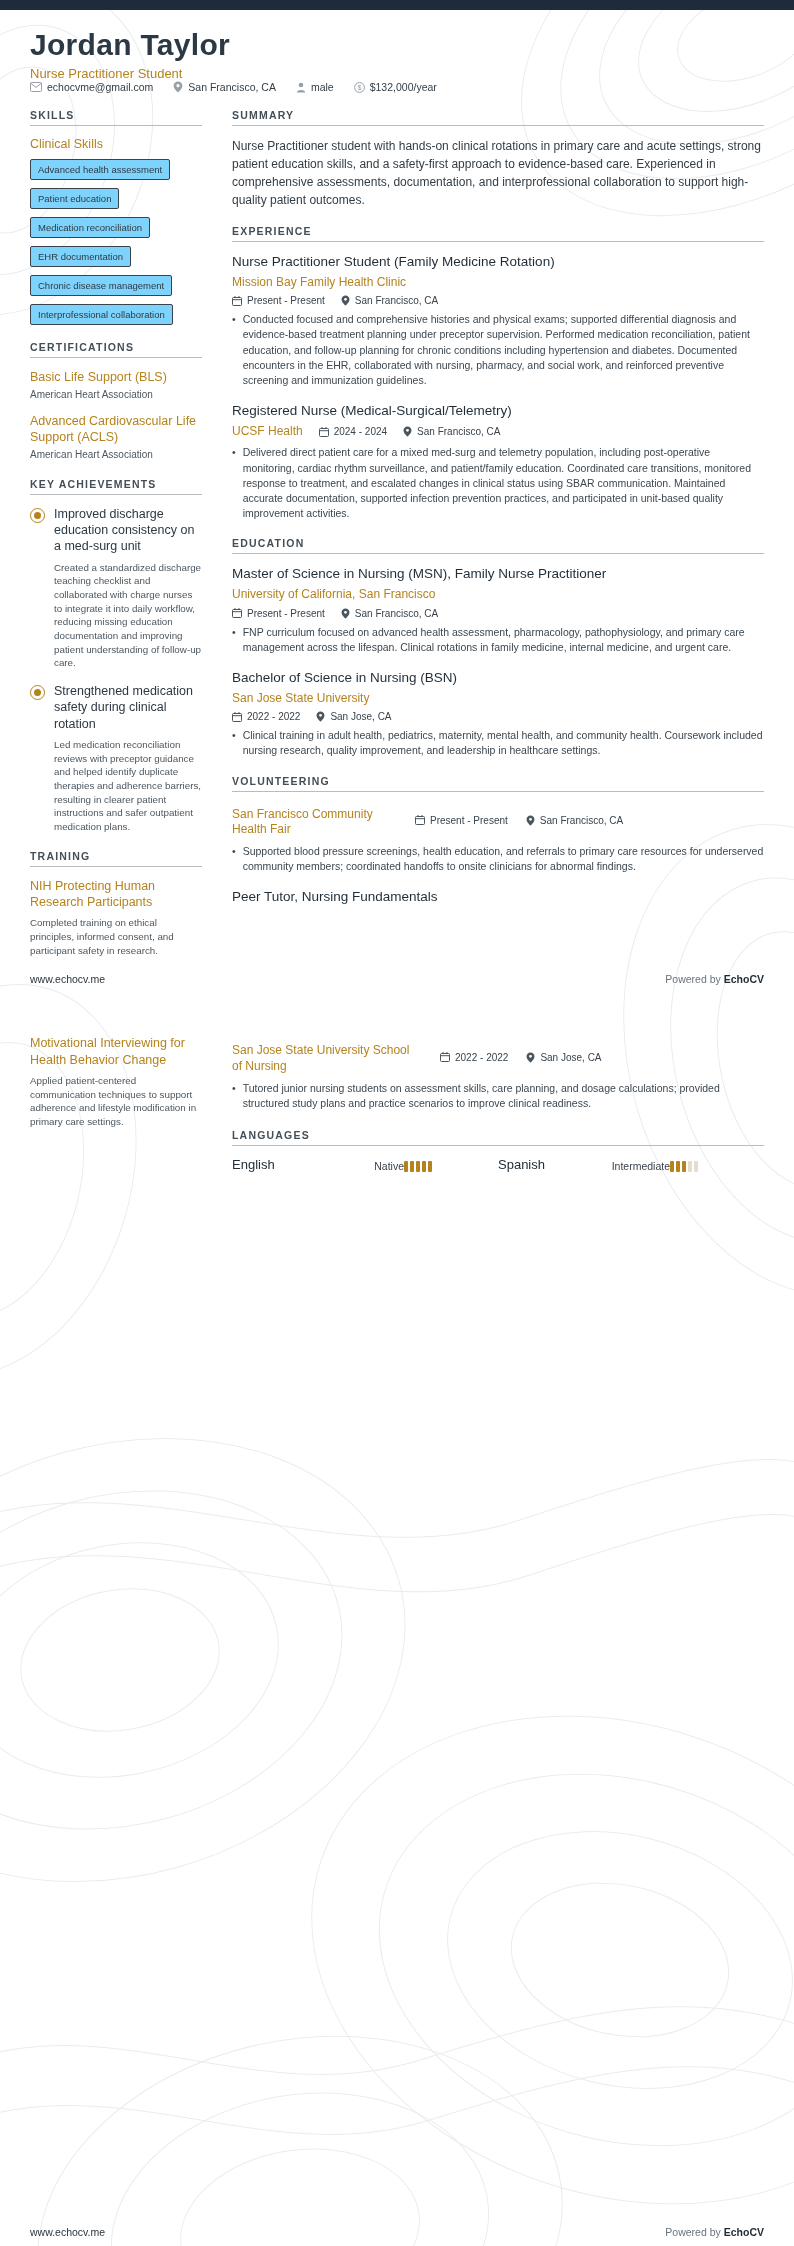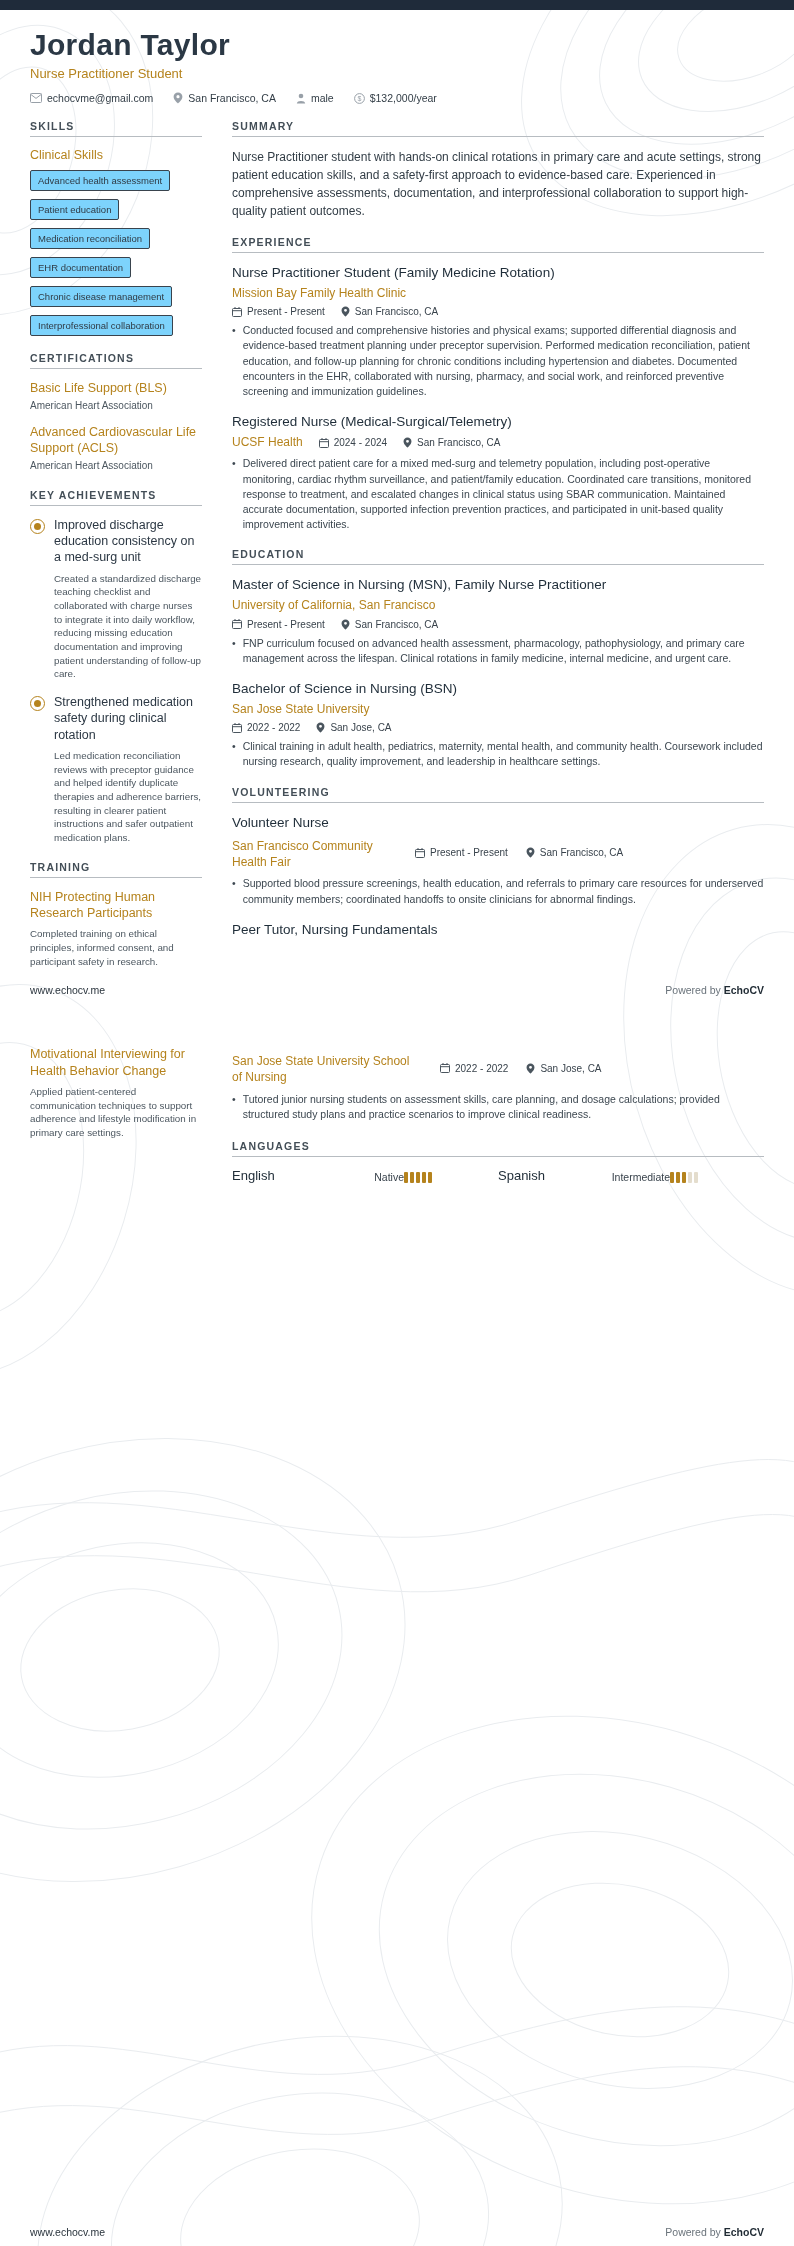--- a/index.html
+++ b/index.html
@@ -6,21 +6,21 @@
   html,body { background:#ffffff; }
   body { width:794px; font-family:"Liberation Sans", sans-serif; color:#3c4750; }
   .canvas { position:relative; width:794px; height:2246px; background:#fff; overflow:hidden; }
   .bg { position:absolute; top:0; left:0; z-index:0; }
   .topbar { position:relative; z-index:2; height:10px; background:#1f2b3a; }
   .page { position:relative; z-index:1; }
   .page1 { min-height:782px; display:flex; flex-direction:column; }
   .header { padding:18px 30px 4px; }
   .name { font-size:30px; font-weight:700; color:#2b3845; letter-spacing:.3px; }
   .role { margin-top:4px; font-size:13px; font-weight:500; color:#b5831d; }
-  .contact-row { display:flex; align-items:center; gap:20px; margin-top:11px; font-size:10.5px; color:#323d46;text-align:right; }
+  .contact-row { display:flex; align-items:center; gap:20px; font-size:10.5px; color:#323d46;text-align:right; }
   .contact { display:flex; align-items:center; gap:5px; }
   .cicon svg, .micon svg { display:block; }
   .cols { display:grid; grid-template-columns:172px 1fr; column-gap:30px; padding:12px 30px 0; align-items:start; }
   .page1 .cols { flex:1 0 auto; }
   .sec { margin-bottom:16px; }
   .sec-h { font-size:10.5px; font-weight:600; letter-spacing:1.2px; color:#434e57; border-bottom:1px solid #b7bcc1; padding-bottom:4px; margin-bottom:11px; text-transform:uppercase; }
   .gold { color:#b5831d; }
   .sub { font-size:12.5px; font-weight:500; margin-bottom:8px; }
   .chip { width:fit-content; border:1px solid #39434d; background:#7dd3fc; color:#2f3a44; font-size:9.5px; padding:4px 7px; margin-bottom:8px; border-radius:2px; }
   .cert { margin-bottom:11px; }
@@ -340,21 +340,20 @@
               <span class="dot">•</span>
               <span>Clinical training in adult health, pediatrics, maternity, mental health, and community health. Coursework included nursing research, quality improvement, and leadership in healthcare settings.</span>
             </div>
           </div>
         </section>
 
         <section class="sec">
           <h2 class="sec-h">VOLUNTEERING</h2>
 
           <div class="item">
-            <div class="job-title">Volunteer Nurse</div>
             <div class="org-row">
               <span class="gold company org-narrow">San Francisco Community Health Fair</span>
               <span class="meta">
                 <span class="micon">
                   <svg width="10" height="10" viewBox="0 0 10 10">
                       <g stroke="#4a555e" fill="none" stroke-width="1">
                         <rect x="0.5" y="1.5" width="9" height="8" rx="1"></rect>
                         <line x1="0.5" y1="3.7" x2="9.5" y2="3.7"></line>
                         <line x1="3" y1="0" x2="3" y2="2"></line>
                         <line x1="7" y1="0" x2="7" y2="2"></line>

